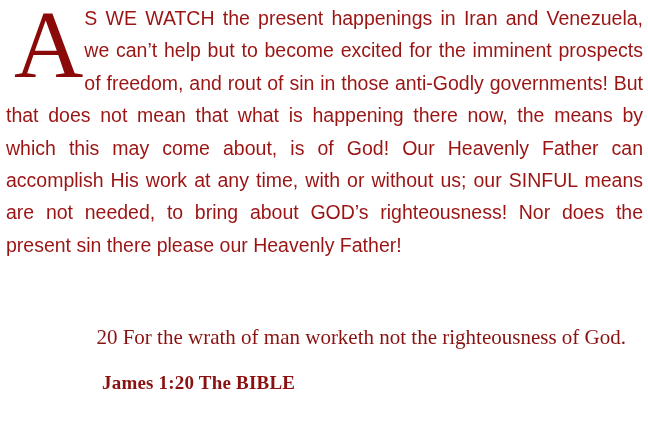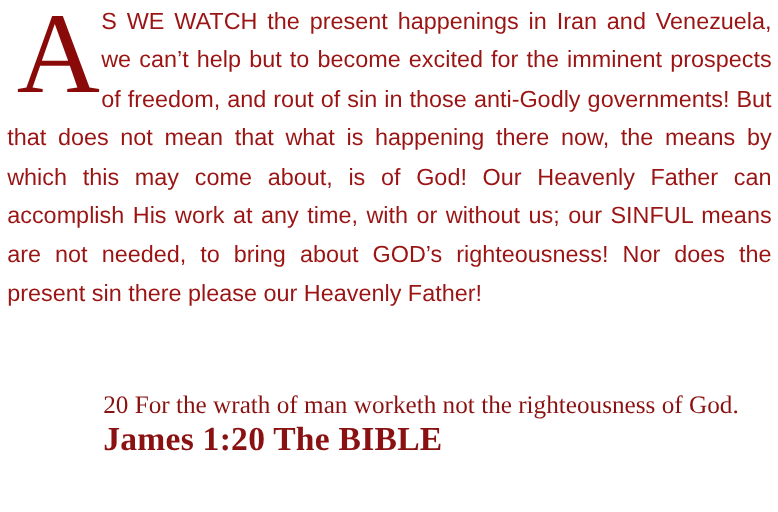--- a/index.html
+++ b/index.html
@@ -64,27 +64,27 @@
     left: 86px;
     top: 322px;
     width: 540px;
     color: #8A1111;
     font-family: "Liberation Serif", serif;
     font-size: 21px;
     line-height: 30px;
   }
   .quote-text {
     margin: 0;
-    text-align: left;
+    text-align: right;
   }
   .quote-attrib {
-    margin: 0;
+    margin: 16px;
     font-weight: bold;
     font-family: "Liberation Serif", serif;
-    font-size: 28px;
+    font-size: 19px;
     line-height: 30px;
     letter-spacing: 0.2px;
   }
 </style>
 </head>
 <body>
 
 <div class="page">
 
   <div class="article">

